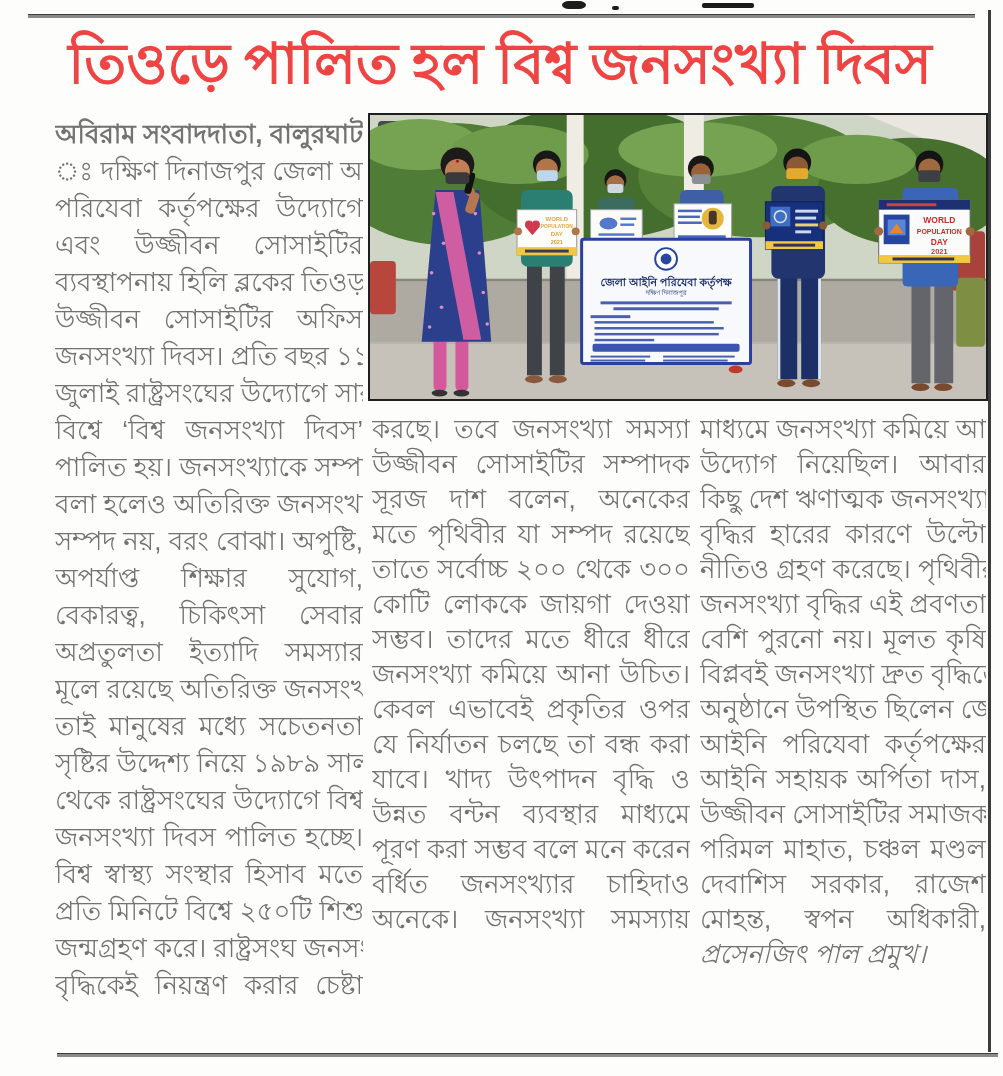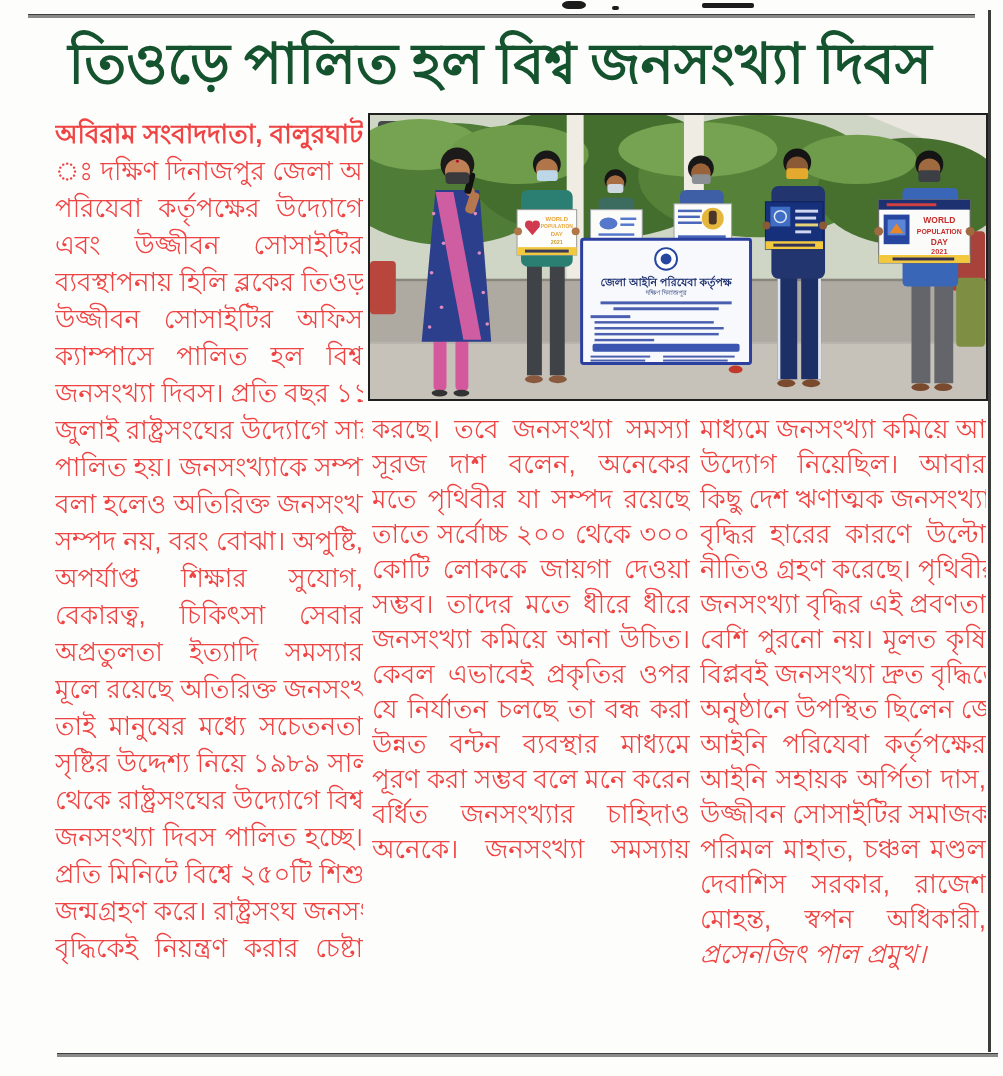--- a/index.html
+++ b/index.html
@@ -5,35 +5,35 @@
   html,body{margin:0;padding:0;}
   body{
     width:1003px;height:1076px;position:relative;overflow:hidden;
     background:#fdfdfb;font-family:"Liberation Sans", sans-serif;color:#17161a;
   }
   .mark{position:absolute;background:#1c1c1c;border-radius:2px;}
   .rule-h{position:absolute;height:3px;background:#8a8a8a;border-top:1px solid #3f3f3f;}
   .rule-v{position:absolute;width:3px;background:#3c3c3c;}
   #headline{
     position:absolute;left:38px;top:20px;width:924px;height:88px;
-    font-size:56px;font-weight:bold;color:#14532d;text-align:center;
+    font-size:56px;font-weight:bold;color:#ef4444;text-align:center;
     line-height:88px;white-space:nowrap;overflow:hidden;
     font-family:"Liberation Serif", serif;
   }
   #photo-frame{
     position:absolute;left:368px;top:113px;width:620px;height:288px;
     border:2px solid #1f1f1f;box-sizing:border-box;background:#5eead4;
   }
   #photo-frame svg{display:block;width:100%;height:100%;}
   .col{position:absolute;}
   #col-left{left:55px;top:116px;width:308px;height:928px;}
   #col-middle{left:372px;top:412px;width:318px;height:600px;}
   #col-right{left:700px;top:412px;width:286px;height:600px;}
   .article-line{
-    font-size:26px;line-height:37px;height:37px;color:#ef4444;
+    font-size:26px;line-height:37px;height:37px;color:#737373;
     text-align:justify;text-align-last:justify;white-space:nowrap;overflow:hidden;
   }
   #col-middle .article-line,#col-right .article-line{line-height:35px;height:35px;}
   .bold-line{font-weight:bold;}
   #col-right .article-line:last-child{text-align-last:left;font-style:italic;}
 </style>
 </head>
 <body>
 
 <div class="mark" style="left:562px;top:1px;width:24px;height:8px;border-radius:40%/70%;"></div>
@@ -228,48 +228,51 @@
   </svg>
 </div>
 
 <div id="col-left" class="col">
     <div class="article-line bold-line">অবিরাম সংবাদদাতা, বালুরঘাট</div>
     <div class="article-line">ঃ দক্ষিণ দিনাজপুর জেলা আইনি</div>
     <div class="article-line">পরিযেবা কর্তৃপক্ষের উদ্যোগে</div>
     <div class="article-line">এবং উজ্জীবন সোসাইটির</div>
     <div class="article-line">ব্যবস্থাপনায় হিলি ব্লকের তিওড়</div>
     <div class="article-line">উজ্জীবন সোসাইটির অফিস</div>
-    <div class="article-line">ক্যাম্পাসে পালিত হল বিশ্ব</div>
     <div class="article-line">জনসংখ্যা দিবস। প্রতি বছর ১১</div>
     <div class="article-line">জুলাই রাষ্ট্রসংঘের উদ্যোগে সারা</div>
+    <div class="article-line">বিশ্বে ‘বিশ্ব জনসংখ্যা দিবস’</div>
     <div class="article-line">পালিত হয়। জনসংখ্যাকে সম্পদ</div>
     <div class="article-line">বলা হলেও অতিরিক্ত জনসংখ্যা</div>
     <div class="article-line">সম্পদ নয়, বরং বোঝা। অপুষ্টি,</div>
     <div class="article-line">অপর্যাপ্ত শিক্ষার সুযোগ,</div>
     <div class="article-line">বেকারত্ব, চিকিৎসা সেবার</div>
     <div class="article-line">অপ্রতুলতা ইত্যাদি সমস্যার</div>
     <div class="article-line">মূলে রয়েছে অতিরিক্ত জনসংখ্যা।</div>
     <div class="article-line">তাই মানুষের মধ্যে সচেতনতা</div>
     <div class="article-line">সৃষ্টির উদ্দেশ্য নিয়ে ১৯৮৯ সাল</div>
     <div class="article-line">থেকে রাষ্ট্রসংঘের উদ্যোগে বিশ্ব</div>
     <div class="article-line">জনসংখ্যা দিবস পালিত হচ্ছে।</div>
+    <div class="article-line">বিশ্ব স্বাস্থ্য সংস্থার হিসাব মতে</div>
     <div class="article-line">প্রতি মিনিটে বিশ্বে ২৫০টি শিশু</div>
     <div class="article-line">জন্মগ্রহণ করে। রাষ্ট্রসংঘ জনসংখ্যা</div>
     <div class="article-line">বৃদ্ধিকেই নিয়ন্ত্রণ করার চেষ্টা</div>
   </div>
 <div id="col-middle" class="col">
     <div class="article-line">করছে। তবে জনসংখ্যা সমস্যা</div>
+    <div class="article-line">উজ্জীবন সোসাইটির সম্পাদক</div>
     <div class="article-line">সূরজ দাশ বলেন, অনেকের</div>
     <div class="article-line">মতে পৃথিবীর যা সম্পদ রয়েছে</div>
     <div class="article-line">তাতে সর্বোচ্চ ২০০ থেকে ৩০০</div>
     <div class="article-line">কোটি লোককে জায়গা দেওয়া</div>
     <div class="article-line">সম্ভব। তাদের মতে ধীরে ধীরে</div>
     <div class="article-line">জনসংখ্যা কমিয়ে আনা উচিত।</div>
     <div class="article-line">কেবল এভাবেই প্রকৃতির ওপর</div>
     <div class="article-line">যে নির্যাতন চলছে তা বন্ধ করা</div>
+    <div class="article-line">যাবে। খাদ্য উৎপাদন বৃদ্ধি ও</div>
     <div class="article-line">উন্নত বন্টন ব্যবস্থার মাধ্যমে</div>
     <div class="article-line">পূরণ করা সম্ভব বলে মনে করেন</div>
     <div class="article-line">বর্ধিত জনসংখ্যার চাহিদাও</div>
     <div class="article-line">অনেকে। জনসংখ্যা সমস্যায়</div>
   </div>
 <div id="col-right" class="col">
     <div class="article-line">মাধ্যমে জনসংখ্যা কমিয়ে আনার</div>
     <div class="article-line">উদ্যোগ নিয়েছিল। আবার</div>
     <div class="article-line">কিছু দেশ ঋণাত্মক জনসংখ্যা</div>
     <div class="article-line">বৃদ্ধির হারের কারণে উল্টো</div>

